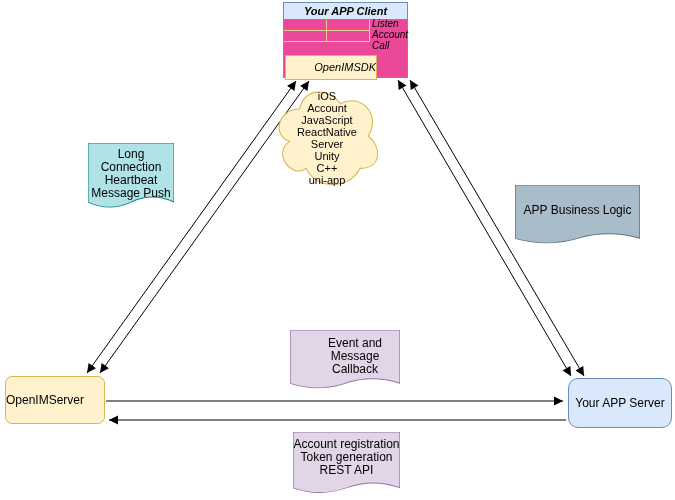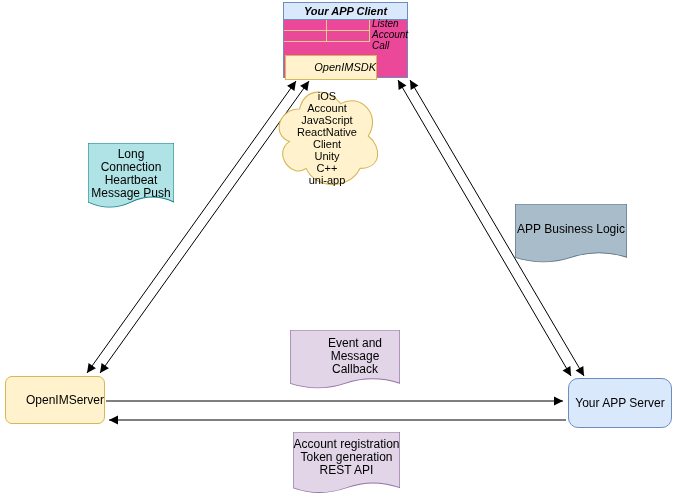--- a/index.html
+++ b/index.html
@@ -23,30 +23,30 @@
   
   .cloud{left:272px;top:82px;width:110px;height:108px;}
   .cloud svg{position:absolute;left:0;top:0;width:100%;height:100%;}
   .cloud-text{position:relative;padding-top:8px;text-align:center;font-size:11px;line-height:12px;}
 
   
   .note > svg{position:absolute;left:0;top:0;width:100%;height:100%;}
   .note-text{position:relative;text-align:center;font-size:12px;line-height:13px;}
   .note-longconn{left:88px;top:143px;width:86px;height:72px;}
   .note-longconn .note-text{padding-top:5px;}
-  .note-business{left:515px;top:185px;width:112px;height:65px;margin-top:19px;}
+  .note-business{left:515px;top:185px;width:125px;height:65px;}
   .note-business .note-text{padding-top:19px;}
   .note-callback{left:290px;top:330px;width:110px;height:65px;}
   .note-callback .note-text{padding-top:7px;padding-left:20px;}
   .note-restapi{left:293px;top:432px;width:107px;height:68px;}
   .note-restapi .note-text{padding-top:6px;}
 
   
   .openim-server{left:5px;top:376px;width:100px;height:48px;background:#fff2cc;border:1px solid #d6b656;
-    border-radius:7px;display:flex;align-items:center;justify-content:flex-end;}
+    border-radius:7px;display:flex;align-items:center;justify-content:flex-start;}
   .app-server{left:568px;top:378px;width:104px;height:50px;background:#dae8fc;border:1px solid #6c8ebf;
     border-radius:10px;display:flex;align-items:center;justify-content:center;}
 </style>
 </head>
 <body>
 
 <div class="canvas">
 
   <svg class="edges" width="675" height="500">
     <defs>
@@ -81,21 +81,21 @@
   <div class="node cloud">
     <svg viewBox="0 0 100 100" preserveAspectRatio="none">
       <path d="M 25 25 C 5 25 0 50 16 55 C 0 66 18 90 31 80 C 40 100 70 100 80 80
                C 100 80 100 60 87.5 50 C 100 30 80 10 62.5 20 C 50 5 30 5 25 25 Z" fill="#fff2cc" stroke="#d6b656" stroke-width="1"></path>
     </svg>
     <div class="cloud-text">
       <div>iOS</div>
       <div>Account</div>
       <div>JavaScript</div>
       <div>ReactNative</div>
-      <div>Client</div>
+      <div>Server</div>
       <div>Unity</div>
       <div>C++</div>
       <div>uni-app</div>
     </div>
   </div>
 
   <div class="node note note-longconn">
     <svg viewBox="0 0 100 100" preserveAspectRatio="none">
       <path d="M 0 0 L 100 0 L 100 82 Q 75 68 50 82 Q 25 96 0 82 Z" fill="#b0e3e6" stroke="#0e8088" stroke-width="1.2"></path>
     </svg>

